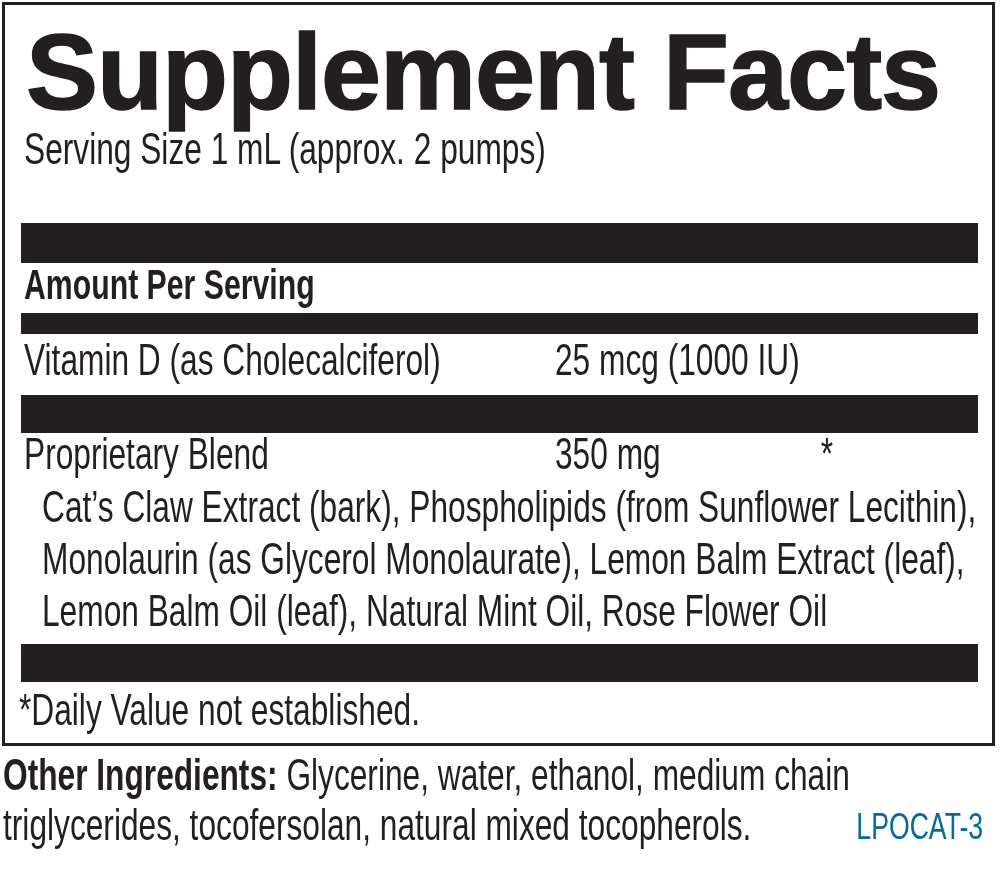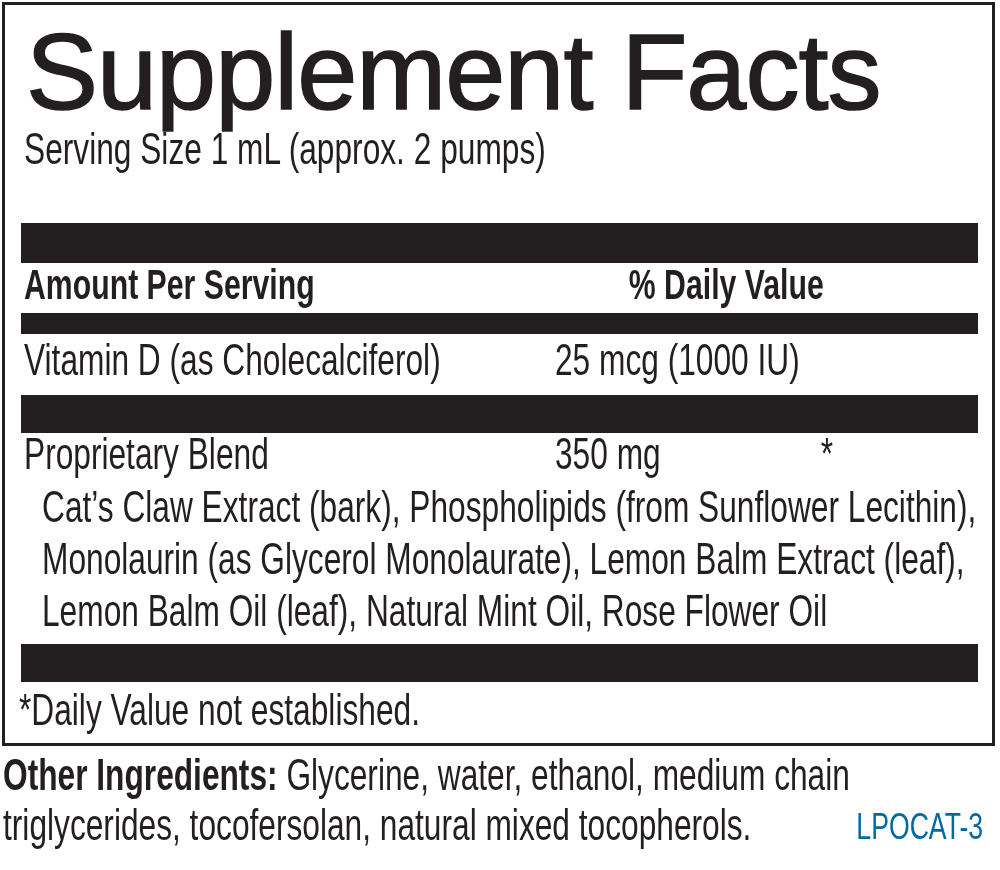--- a/index.html
+++ b/index.html
@@ -18,21 +18,21 @@
   .bar-3 { top:395px; height:38px; }
   .bar-4 { top:644px; height:38px; }
 
   
   .cx   { display:inline-block; transform:scaleX(0.72); transform-origin:0 50%; white-space:nowrap; }
   .cx-r { display:inline-block; transform:scaleX(0.72); transform-origin:100% 50%; white-space:nowrap; }
   .line-cx { transform:scaleX(0.72); transform-origin:0 0; white-space:nowrap; }
 
   .t-title {
     position:absolute; left:26px; top:18px;
-    font-size:108px; line-height:108px; font-weight:400; letter-spacing:-1px;
+    font-size:108px; line-height:108px; font-weight:700; letter-spacing:-1px;
     white-space:nowrap; -webkit-text-stroke:1.5px #231f20;
   }
   .t-body { font-size:44px; line-height:44px; font-weight:400; }
   .t-bold { font-size:42px; line-height:42px; font-weight:700; }
 
   .serving-block { position:absolute; left:24px; top:123px; }
   .serving-block .sline { font-size:44px; line-height:51px; }
 
   .header-row { position:absolute; left:0; top:264px; width:848px; height:46px; }
   .header-row .h-left  { position:absolute; left:24px; top:0; }
@@ -72,23 +72,20 @@
     <div class="sline">
       <span class="cx">Serving Size 1 mL (approx. 2 pumps)</span>
     </div>
   </div>
 
   <div class="bar bar-1"></div>
 
   <div class="header-row">
     <div class="h-left t-bold">
       <span class="cx">Amount Per Serving</span>
-    </div>
-    <div class="h-right t-bold">
-      <span class="cx-r">% Daily Value</span>
     </div>
   </div>
 
   <div class="bar bar-2"></div>
 
   <div class="row row-vitamin t-body">
     <div class="cell-name">
       <span class="cx">Vitamin D (as Cholecalciferol)</span>
     </div>
     <div class="cell-amt">

